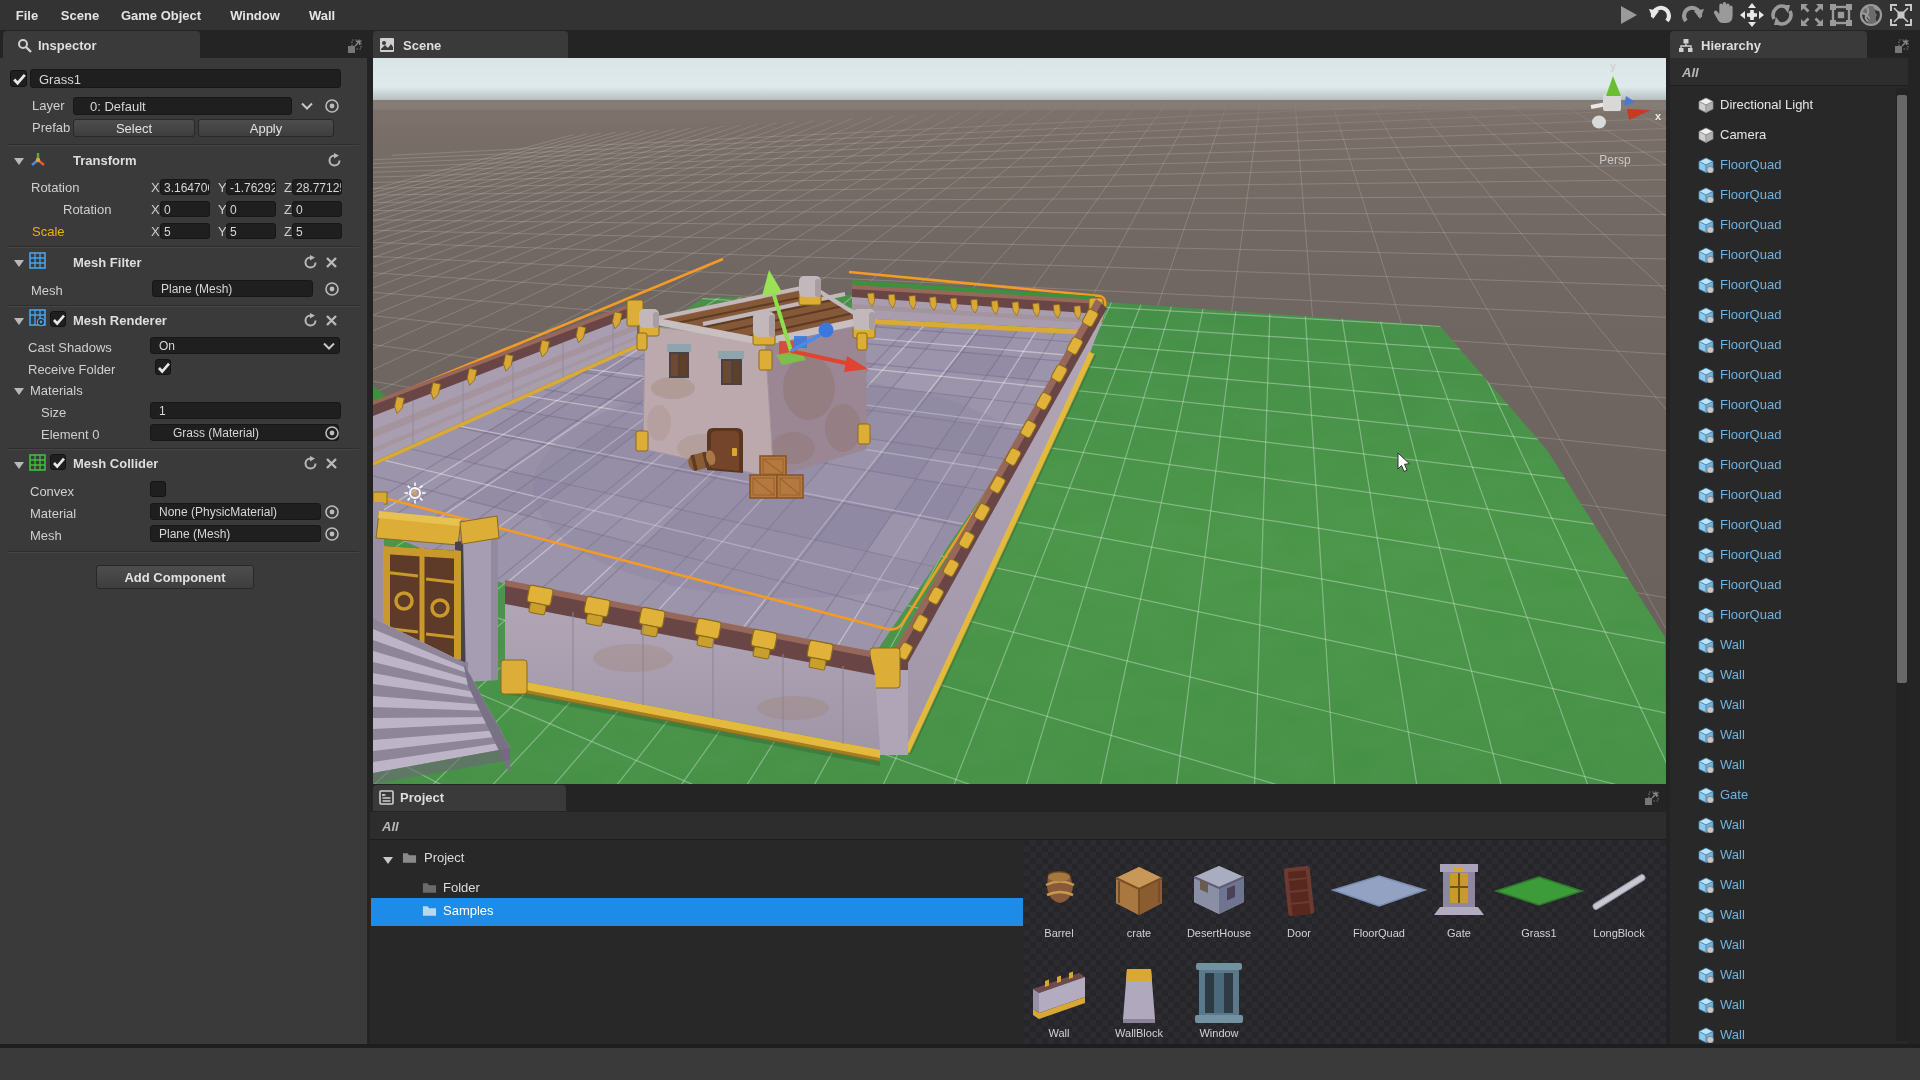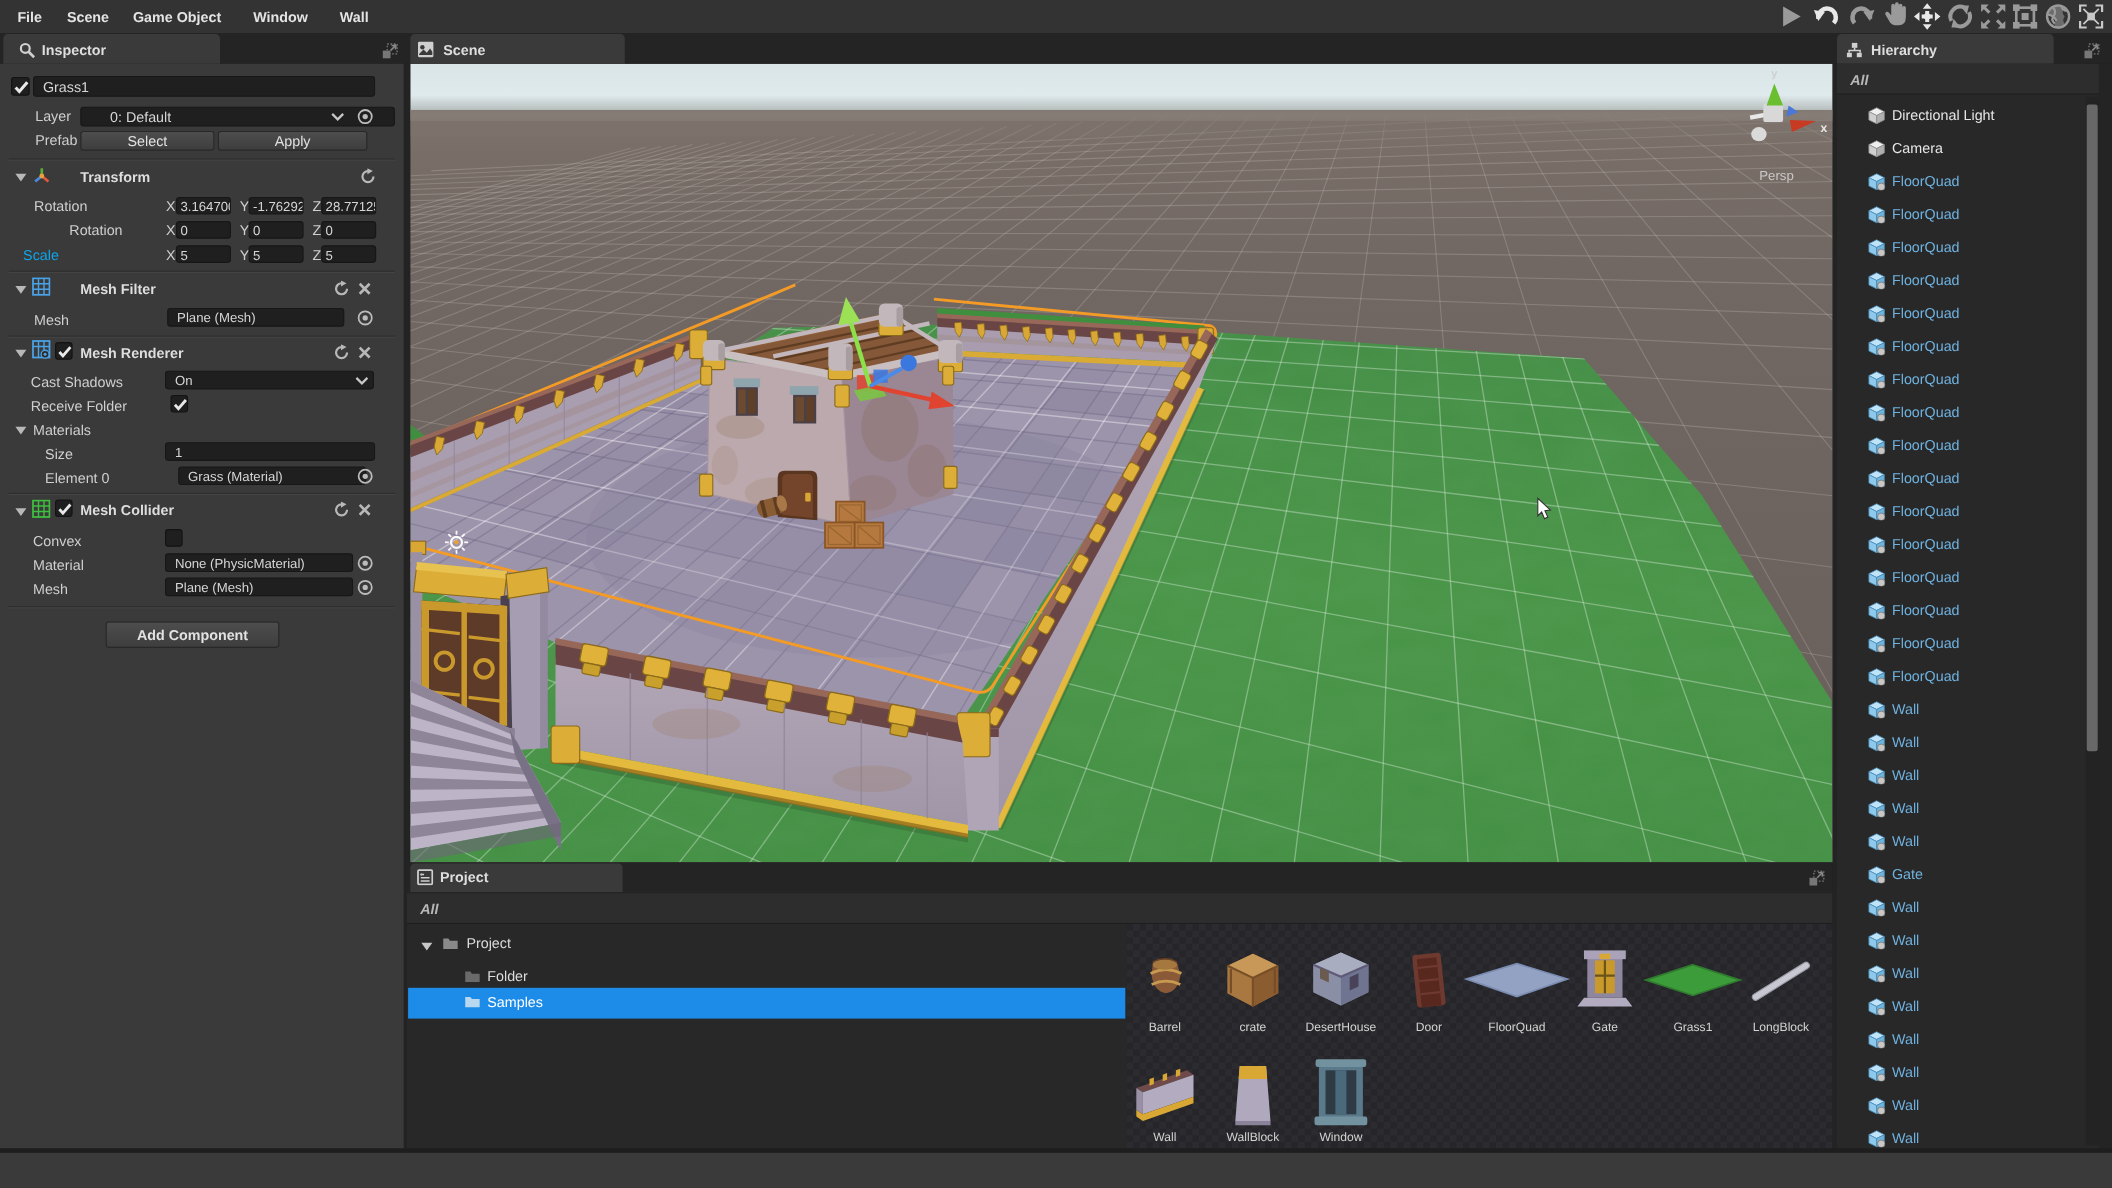--- a/index.html
+++ b/index.html
@@ -82,21 +82,21 @@
     <rect x="2" y="8" width="7" height="7" fill="#777"></rect>
     <rect x="6" y="2" width="9" height="9" fill="none" stroke="#777" stroke-width="1.2" stroke-dasharray="1.5,1.5"></rect>
     <path d="M9,8 L14,3 M14,3 l-4,0.5 M14,3 l-0.5,4" stroke="#888" stroke-width="1.4" fill="none"></path>
   </svg>
 <div class="abs" style="left:0;top:58px;width:367px;height:986px;background:#3a3a3a">
     <div class="chkbx" style="left:10px;top:12px;width:17px;height:17px"><svg width="17" height="17" viewBox="0 0 16 16">
         <path d="M3,8 l3.2,3.5 L13,3.6" stroke="#e8e8e8" stroke-width="2.6" fill="none"></path>
       </svg></div>
     <div class="fld" style="left:30px;top:11px;width:311px;height:19px;font-size:13px;line-height:19px;padding-left:8px">Grass1</div>
     <div class="lab" style="left:32px;top:40px;font-size:13px;color:#cfcfcf;">Layer</div>
-    <div class="fld" style="left:73px;top:39px;width:286px;height:18px;font-size:13px;line-height:18px;padding-left:26px">0: Default</div>
+    <div class="fld" style="left:73px;top:39px;width:219px;height:18px;font-size:13px;line-height:18px;padding-left:16px">0: Default</div>
     <svg class="abs" style="left:300px;top:41px" width="14" height="14" viewBox="0 0 14 14">
       <path d="M2,4.5 L7,9.5 L12,4.5" fill="none" stroke="#c8c8c8" stroke-width="2"></path>
     </svg>
     <svg class="abs" style="left:324px;top:40px" width="16" height="16" viewBox="0 0 16 16">
       <circle cx="8" cy="8" r="6" fill="none" stroke="#bbb" stroke-width="1.6"></circle>
       <circle cx="8" cy="8" r="2.4" fill="#bbb"></circle>
     </svg>
     <div class="lab" style="left:32px;top:62px;font-size:13px;color:#cfcfcf;">Prefab</div>
     <div class="btn" style="left:73px;top:61px;width:122px;height:18px;line-height:17px">Select</div>
     <div class="btn" style="left:198px;top:61px;width:136px;height:18px;line-height:17px">Apply</div>
@@ -122,21 +122,21 @@
     <div class="fld" style="left:226px;top:121px;width:50px;height:16px;font-size:12px;line-height:16px;padding-left:3px">-1.76292</div>
     <div class="lab" style="left:284px;top:122px;font-size:13px;color:#cfcfcf;">Z</div>
     <div class="fld" style="left:292px;top:121px;width:50px;height:16px;font-size:12px;line-height:16px;padding-left:3px">28.77125</div>
     <div class="lab" style="left:31px;top:144px;font-size:13px;color:#cfcfcf;margin-left:32px;">Rotation</div>
     <div class="lab" style="left:151px;top:144px;font-size:13px;color:#cfcfcf;">X</div>
     <div class="fld" style="left:160px;top:143px;width:50px;height:16px;font-size:12px;line-height:16px;padding-left:3px">0</div>
     <div class="lab" style="left:218px;top:144px;font-size:13px;color:#cfcfcf;">Y</div>
     <div class="fld" style="left:226px;top:143px;width:50px;height:16px;font-size:12px;line-height:16px;padding-left:3px">0</div>
     <div class="lab" style="left:284px;top:144px;font-size:13px;color:#cfcfcf;">Z</div>
     <div class="fld" style="left:292px;top:143px;width:50px;height:16px;font-size:12px;line-height:16px;padding-left:3px">0</div>
-    <div class="lab" style="left:21px;top:166px;font-size:13px;color:#0ea5e9;">Scale</div>
+    <div class="lab" style="left:32px;top:166px;font-size:13px;color:#eab308;">Scale</div>
     <div class="lab" style="left:151px;top:166px;font-size:13px;color:#cfcfcf;">X</div>
     <div class="fld" style="left:160px;top:165px;width:50px;height:16px;font-size:12px;line-height:16px;padding-left:3px">5</div>
     <div class="lab" style="left:218px;top:166px;font-size:13px;color:#cfcfcf;">Y</div>
     <div class="fld" style="left:226px;top:165px;width:50px;height:16px;font-size:12px;line-height:16px;padding-left:3px">5</div>
     <div class="lab" style="left:284px;top:166px;font-size:13px;color:#cfcfcf;">Z</div>
     <div class="fld" style="left:292px;top:165px;width:50px;height:16px;font-size:12px;line-height:16px;padding-left:3px">5</div>
     <div class="sep" style="top:188px"></div>
     <svg class="abs" style="left:13px;top:199px" width="12" height="12" viewBox="0 0 12 12">
       <polygon points="1,3 11,3 6,10" fill="#b8b8b8"></polygon>
     </svg>
@@ -188,21 +188,21 @@
     <div class="chkbx" style="left:155px;top:301px;width:16px;height:16px"><svg width="16" height="16" viewBox="0 0 16 16">
         <path d="M3,8 l3.2,3.5 L13,3.6" stroke="#e8e8e8" stroke-width="2.6" fill="none"></path>
       </svg></div>
     <svg class="abs" style="left:13px;top:327px" width="12" height="12" viewBox="0 0 12 12">
       <polygon points="1,3 11,3 6,10" fill="#b8b8b8"></polygon>
     </svg>
     <div class="lab" style="left:30px;top:325px;font-size:13px;color:#cfcfcf;">Materials</div>
     <div class="lab" style="left:41px;top:347px;font-size:13px;color:#cfcfcf;">Size</div>
     <div class="fld" style="left:150px;top:344px;width:191px;height:17px;font-size:12px;line-height:17px;padding-left:8px">1</div>
     <div class="lab" style="left:41px;top:369px;font-size:13px;color:#cfcfcf;">Element 0</div>
-    <div class="fld" style="left:162px;top:366px;width:171px;height:17px;font-size:12px;line-height:17px;padding-left:8px">Grass (Material)</div>
+    <div class="fld" style="left:150px;top:366px;width:189px;height:17px;font-size:12px;line-height:17px;padding-left:22px">Grass (Material)</div>
     <svg class="abs" style="left:324px;top:367px" width="16" height="16" viewBox="0 0 16 16">
       <circle cx="8" cy="8" r="6" fill="none" stroke="#bbb" stroke-width="1.6"></circle>
       <circle cx="8" cy="8" r="2.4" fill="#bbb"></circle>
     </svg>
     <div class="sep" style="top:390px"></div>
     <svg class="abs" style="left:13px;top:401px" width="12" height="12" viewBox="0 0 12 12">
       <polygon points="1,3 11,3 6,10" fill="#b8b8b8"></polygon>
     </svg>
     <svg class="abs" style="left:29px;top:396px" width="17" height="17" viewBox="0 0 17 17">
       <rect x="1" y="1" width="15" height="15" fill="none" stroke="#3fbf3f" stroke-width="1.6"></rect>

